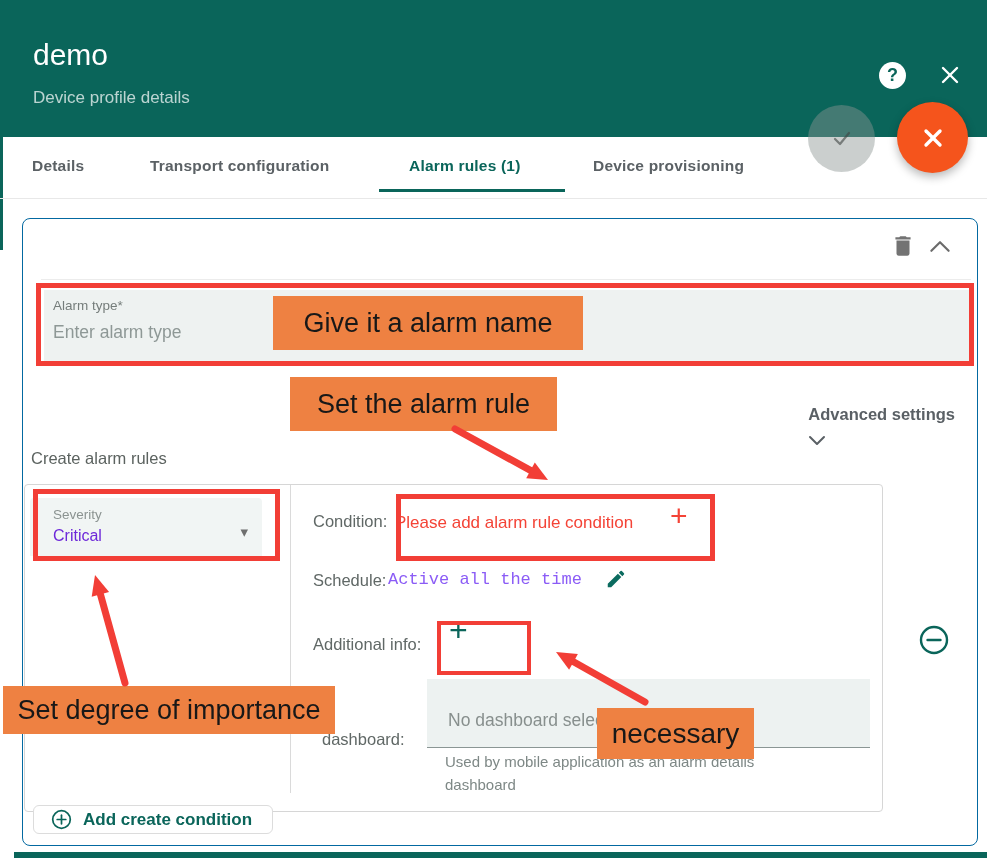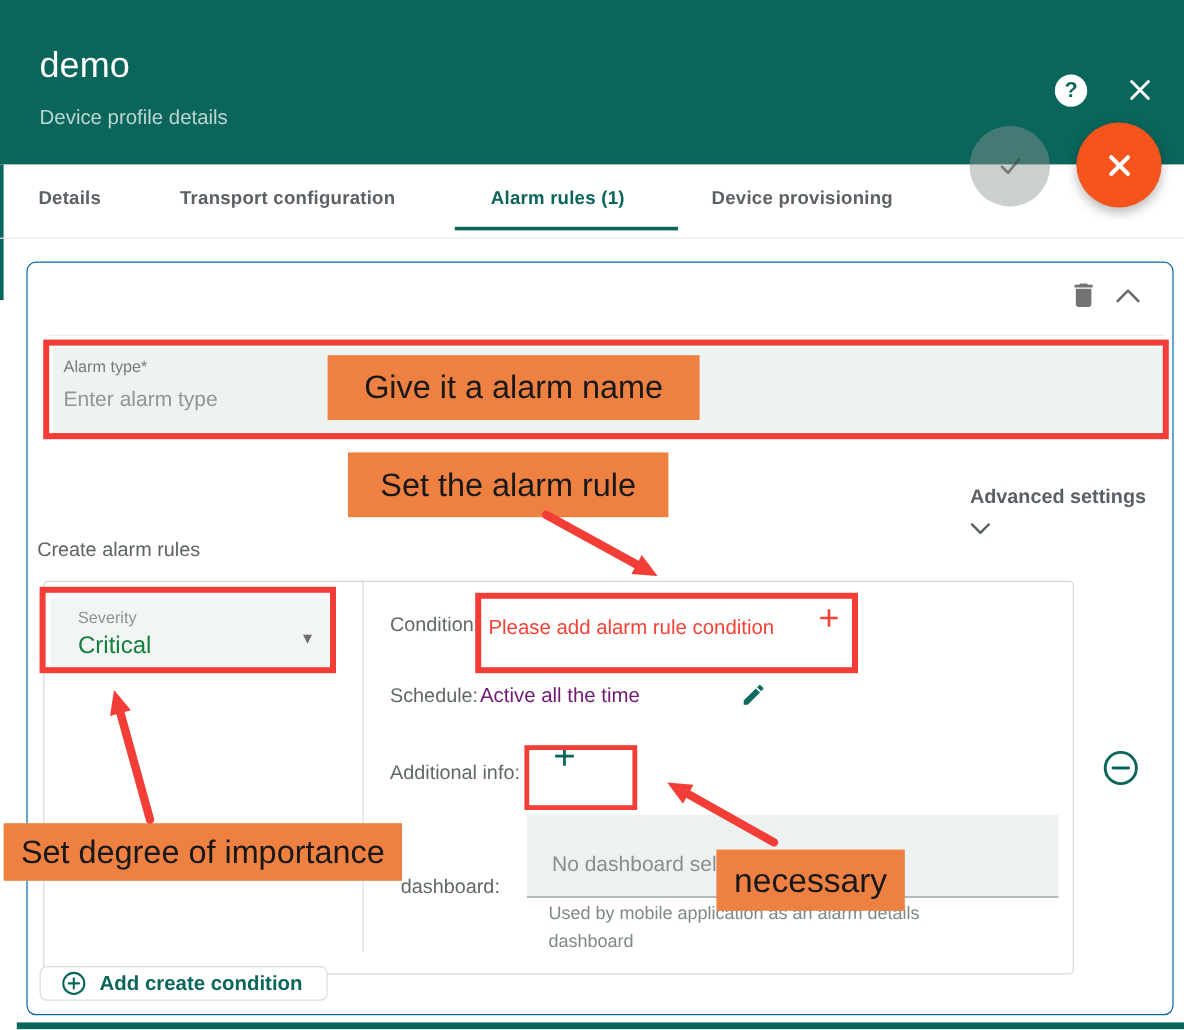--- a/index.html
+++ b/index.html
@@ -32,30 +32,30 @@
   .collapse-btn { position:absolute; left:906px; top:20px; width:22px; height:14px; cursor:pointer; }
   .card-divider { position:absolute; left:18px; top:60px; width:930px; height:1px; background:#ececec; }
   .alarm-field { position:absolute; left:21px; top:71px; width:926px; height:72px; background:#eef2f1;
     border-bottom:1.5px solid #5f6b67; cursor:text; }
   .alarm-field .flabel { position:absolute; left:9px; top:8px; font-size:13.5px; color:#757d7b; }
   .alarm-field .fplaceholder { position:absolute; left:9px; top:32px; font-size:17.5px; color:#8e9896; }
   .advanced-row { position:absolute; right:22px; top:186px; display:flex; gap:11px; cursor:pointer;flex-direction:column; }
   .advanced-row .alabel { font-size:16.5px; font-weight:bold; color:#5a6065; }
   .section-label { position:absolute; left:8px; top:230px; font-size:16.5px; color:#5c6360; }
   
-  .rule-panel { position:absolute; left:13px; top:265px; width:859px; height:328px; border:1px solid #d6d6d6; border-radius:4px; }
+  .rule-panel { position:absolute; left:1px; top:265px; width:859px; height:328px; border:1px solid #d6d6d6; border-radius:4px; }
   .severity-field { position:absolute; left:5px; top:13px; width:232px; height:58px; background:#f1f5f4; border-radius:4px 4px 0 0; cursor:pointer; }
   .severity-field .flabel { position:absolute; left:23px; top:9px; font-size:13.5px; color:#8b9391; }
-  .severity-field .fvalue { position:absolute; left:23px; top:29px; font-size:20px; color:#15803d;text-align:right; }
+  .severity-field .fvalue { position:absolute; left:23px; top:29px; font-size:16px; color:#6d28d9;text-align:right; }
   .severity-field .darrow { position:absolute; right:14px; top:25px; font-size:15px; color:#6f6f6f; }
   .v-divider { position:absolute; left:265px; top:0; width:1px; height:308px; background:#dadada; }
   .row-label { position:absolute; font-size:16.5px; color:#606866; }
   .cond-text { position:absolute; left:370px; top:28px; font-size:17px; color:#f44336; }
   .cond-plus { position:absolute; left:645px; top:14px; font-size:30px; font-weight:300; color:#f44336; cursor:pointer; }
-  .sched-value { position:absolute; left:363px; top:85px; font-size:17px; color:#701a75; }
+  .sched-value { position:absolute; left:363px; top:85px; font-size:17px; color:#8b5cf6;font-family:Liberation Mono, monospace; }
   .pencil-btn { position:absolute; left:580px; top:83px; width:22px; height:22px; cursor:pointer; }
   .addinfo-plus { position:absolute; left:424px; top:127px; font-size:32px; font-weight:300; color:#0a655a; cursor:pointer; }
   .dash-field { position:absolute; left:402px; top:194px; width:443px; height:69px; background:#edf2f1; border-bottom:1px solid #8a9694; cursor:pointer; }
   .dash-field .fvalue { position:absolute; left:21px; top:31px; font-size:17.5px; color:#878f8d; }
   .dash-hint { position:absolute; left:420px; top:266px; width:330px; font-size:15px; line-height:22.5px; color:#7e8886; }
   .remove-btn { position:absolute; left:895px; top:405px; width:32px; height:32px; cursor:pointer; }
   .add-cond-btn { position:absolute; left:10px; top:586px; width:240px; height:29px; border:1px solid #dcdcdc; border-radius:6px;
     background:#fff; display:flex; align-items:center; gap:11px; padding-left:17px; cursor:pointer; }
   .add-cond-btn .blabel { font-size:17px; font-weight:bold; color:#0a655a; }
   .red-box { position:absolute; border:5px solid #f23e36; z-index:50; pointer-events:none; }

